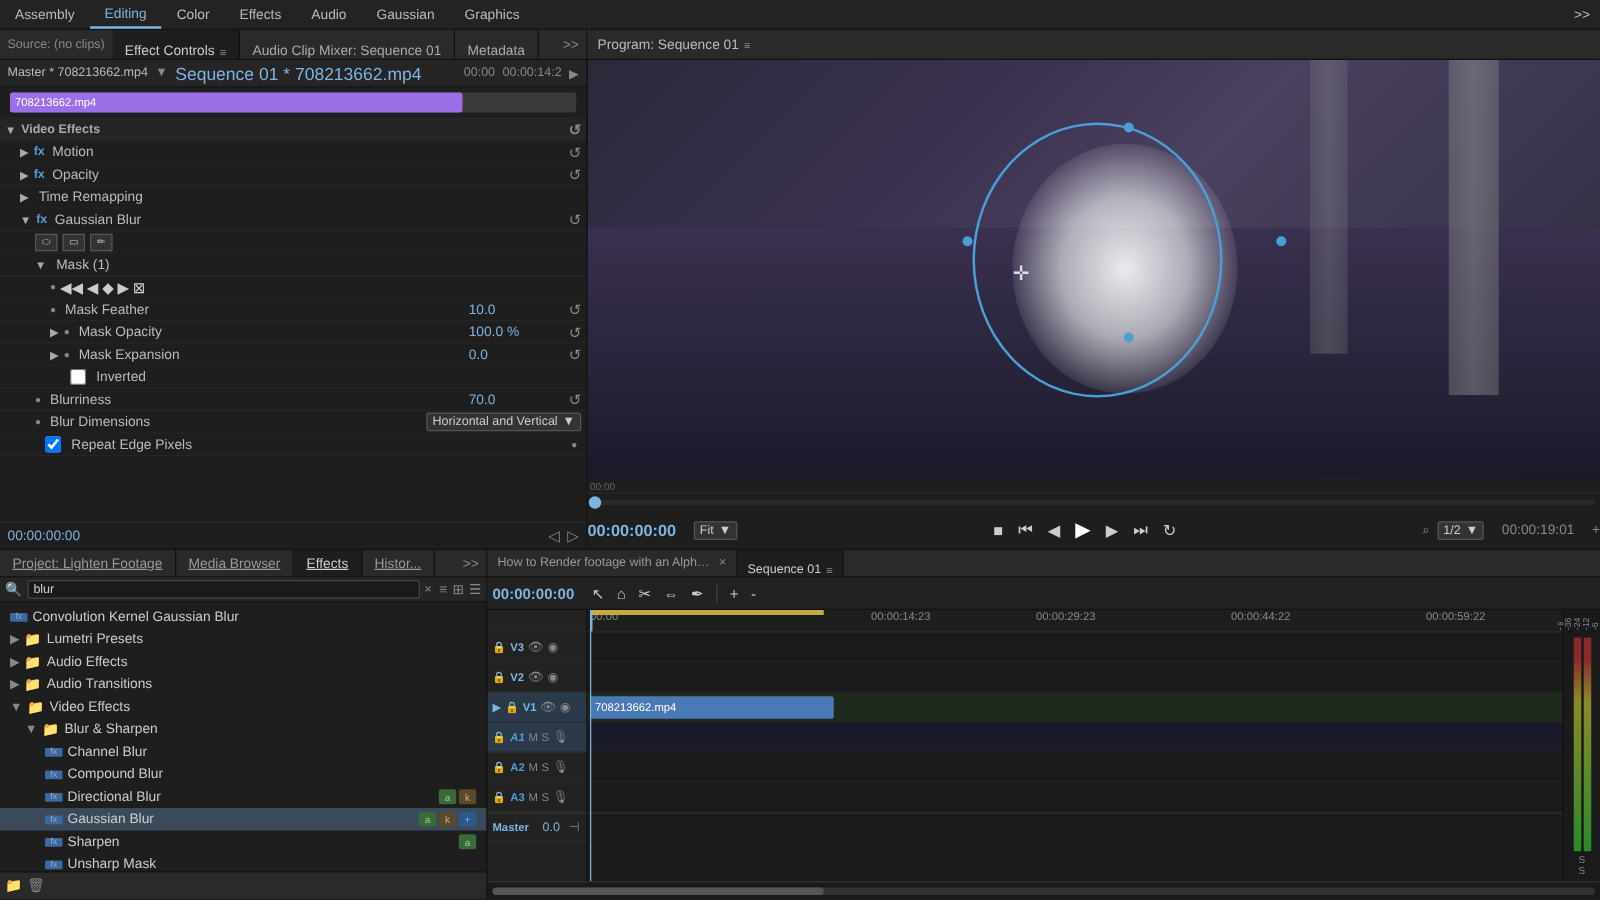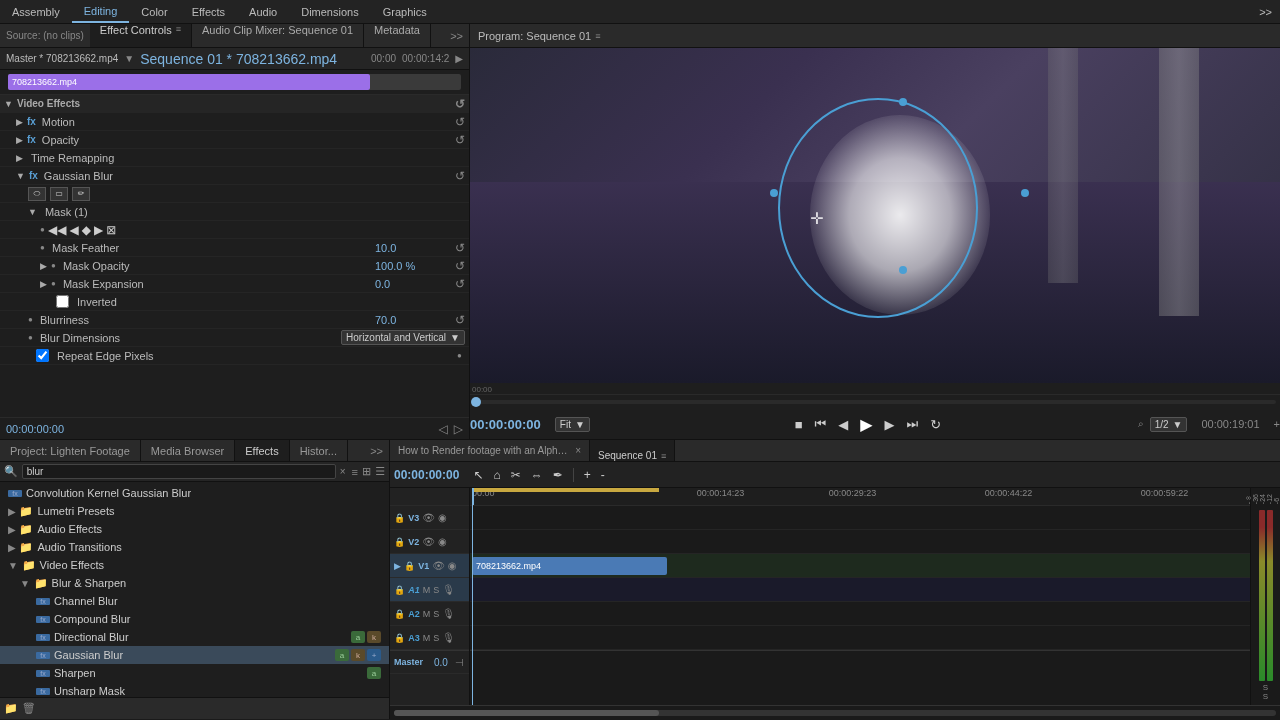--- a/index.html
+++ b/index.html
@@ -6,21 +6,21 @@
     body { width: 1280px; height: 720px; background: #1a1a1a; color: #ccc; font-family: 'Segoe UI', Arial, sans-serif; font-size: 11px; overflow: hidden; }
 
     
     .top-nav { display: flex; align-items: center; background: #232323; height: 24px; border-bottom: 1px solid #111; }
     .top-nav-item { padding: 0 12px; height: 100%; display: flex; align-items: center; cursor: pointer; font-size: 11px; color: #bbb; }
     .top-nav-item.active { color: #7db4e0; border-bottom: 2px solid #7db4e0; }
     .top-nav-more { margin-left: auto; padding: 0 8px; color: #bbb; cursor: pointer; }
 
     
     .panel-tabs { display: flex; align-items: center; background: #2a2a2a; height: 24px; border-bottom: 1px solid #111; font-size: 11px; }
-    .panel-tab { padding: 0 10px; height: 100%; display: flex; align-items: flex-start; cursor: pointer; color: #aaa; border-right: 1px solid #111; }
+    .panel-tab { padding: 0 10px; height: 100%; display: flex; align-items: flex-end; cursor: pointer; color: #aaa; border-right: 1px solid #111; }
     .panel-tab.active { background: #1e1e1e; color: #ccc; }
     .panel-tab-more { padding: 0 6px; color: #888; cursor: pointer; margin-left: auto; }
 
     
     .main-layout { display: flex; height: calc(720px - 24px); }
 
     
     .left-panel { width: 470px; background: #1e1e1e; border-right: 1px solid #111; display: flex; flex-direction: column; }
 
     
@@ -48,21 +48,21 @@
     .video-preview { flex: 1; background: #000; position: relative; display: flex; align-items: center; justify-content: center; overflow: hidden; }
     .mask-point { position: absolute; width: 8px; height: 8px; background: #4a9fd4; border-radius: 50%; }
     .monitor-controls { display: flex; align-items: center; justify-content: center; gap: 6px; background: #1e1e1e; padding: 4px 0; height: 30px; }
     .mon-btn { color: #ccc; font-size: 13px; cursor: pointer; padding: 0 3px; }
     .mon-btn.play { color: #fff; font-size: 16px; }
 
     
     .bottom-section { display: flex; height: 280px; border-top: 1px solid #111; }
     .bottom-left { width: 390px; border-right: 1px solid #111; background: #1e1e1e; display: flex; flex-direction: column; }
     .bottom-tabs { display: flex; background: #2a2a2a; height: 22px; border-bottom: 1px solid #111; }
-    .bottom-tab { padding: 0 10px; display: flex; align-items: center; font-size: 11px; color: #999; cursor: pointer; border-right: 1px solid #111; }
+    .bottom-tab { padding: 0 10px; display: flex; align-items: center; font-size: 11px; color: #999; cursor: pointer; border-right: 1px solid #111; text-decoration: underline; }
     .bottom-tab.active { background: #1e1e1e; color: #ccc; }
     .bottom-content { flex: 1; overflow-y: auto; }
     .effects-search { display: flex; align-items: center; background: #252525; padding: 2px 4px; border-bottom: 1px solid #111; gap: 4px; }
     .effects-search input { background: #1a1a1a; border: 1px solid #444; color: #ccc; padding: 1px 4px; font-size: 10px; flex: 1; outline: none; border-radius: 2px; }
     .effects-tree { padding: 2px 0; }
     .tree-item { display: flex; align-items: center; padding: 1px 8px; min-height: 18px; cursor: pointer; font-size: 11px; }
     .tree-item .folder-icon { color: #888; margin-right: 4px; font-size: 10px; }
     .tree-item .badges { margin-left: auto; display: flex; gap: 2px; }
     .badge { width: 14px; height: 12px; background: #2a5a8a; border-radius: 2px; font-size: 8px; color: #9ac; display: flex; align-items: center; justify-content: center; }
     .badge.acc { background: #3a6a3a; color: #9c9; }
@@ -97,21 +97,21 @@
   </style>
 </head>
 <body>
 
 <div class="top-nav">
   <div class="top-nav-item">Assembly</div>
   <div class="top-nav-item active">Editing</div>
   <div class="top-nav-item">Color</div>
   <div class="top-nav-item">Effects</div>
   <div class="top-nav-item">Audio</div>
-  <div class="top-nav-item">Dimensions</div>
+  <div class="top-nav-item">Gaussian</div>
   <div class="top-nav-item">Graphics</div>
   <div class="top-nav-more">&gt;&gt;</div>
 </div>
 
 <div class="main-layout" style="height: 415px;">
 
   <div class="left-panel">
 
     <div class="panel-tabs">
       <div style="font-size:10px;color:#888;padding:0 6px;">Source: (no clips)</div>

